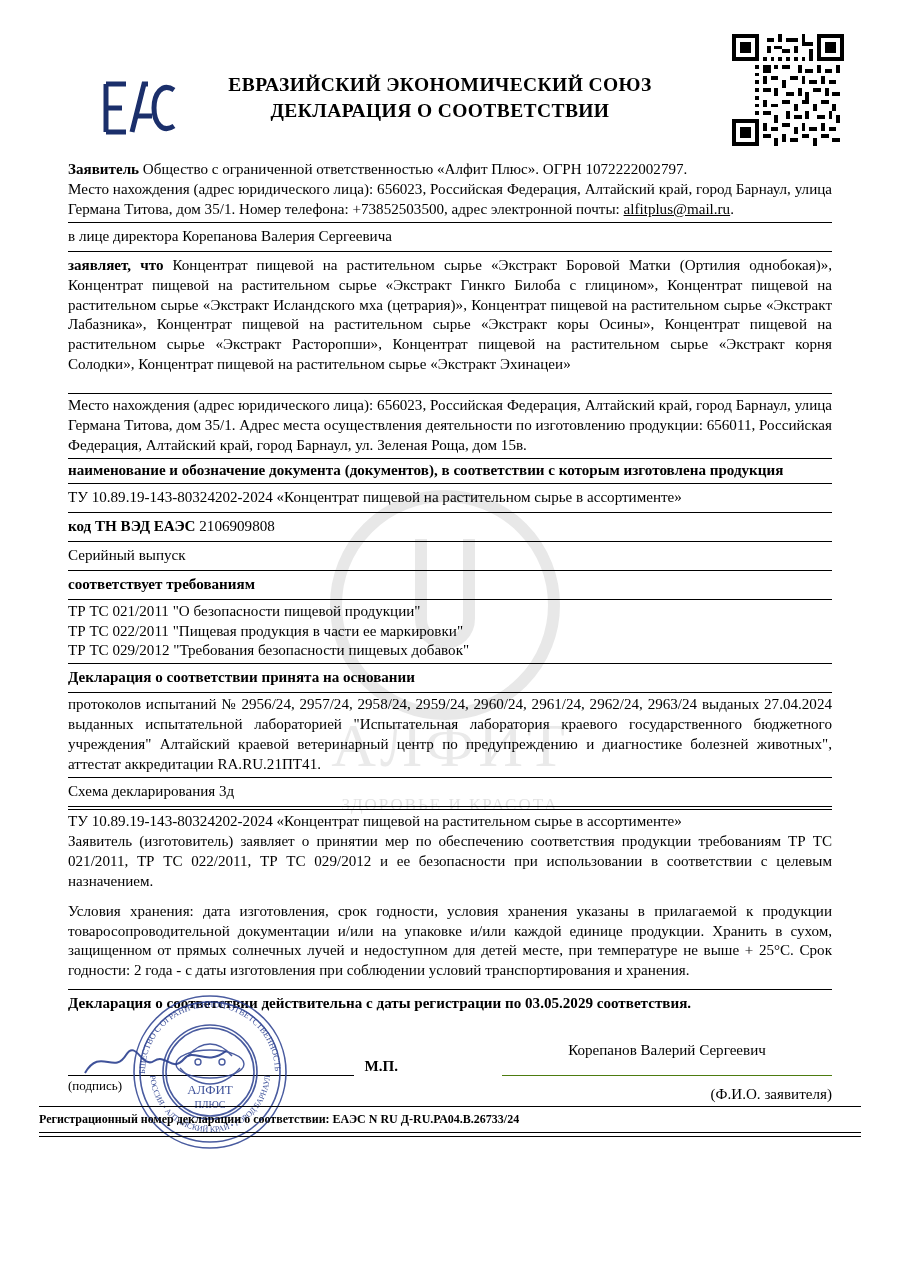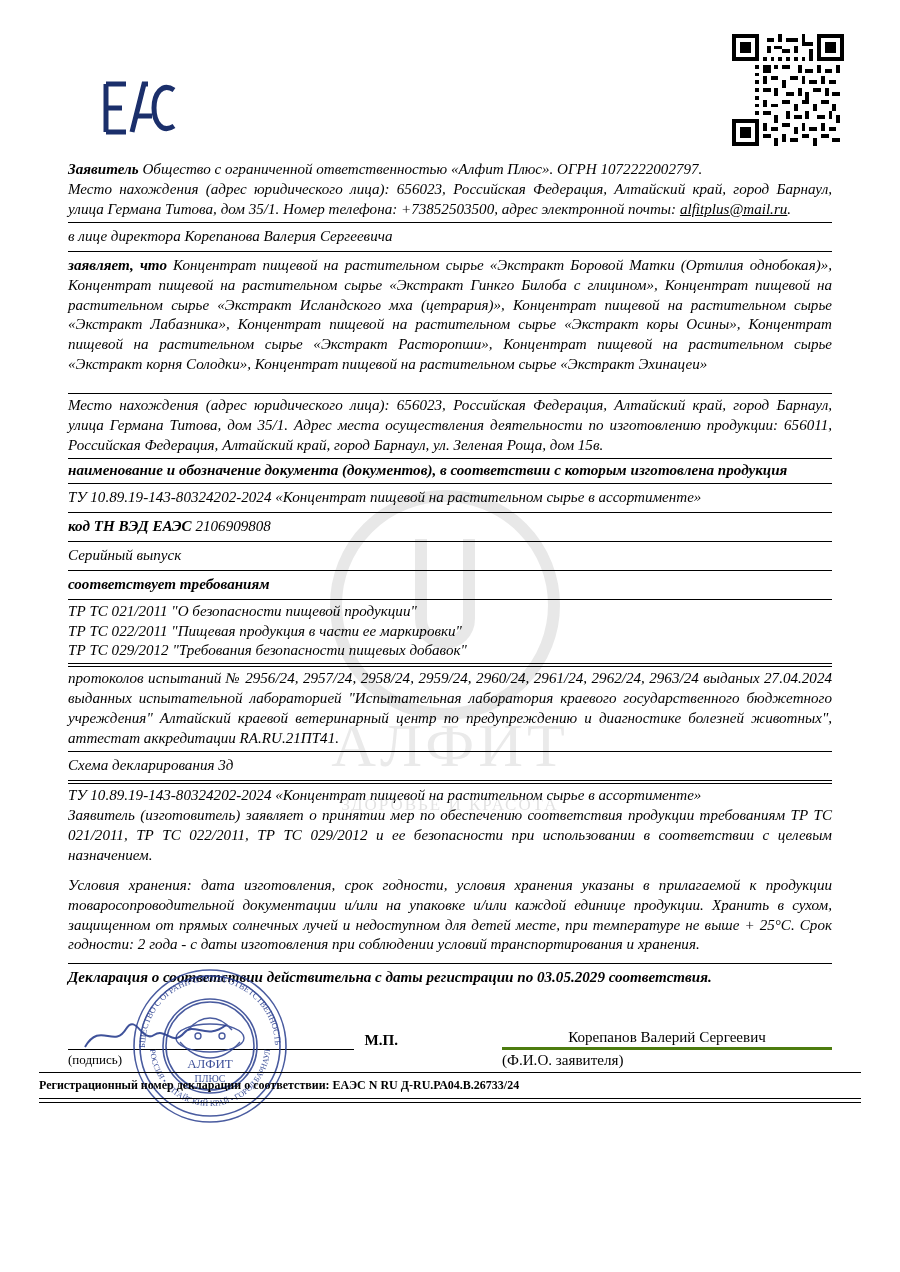--- a/index.html
+++ b/index.html
@@ -122,21 +122,20 @@
   }
   .rule {
     border-top: 1px solid #000;
     margin: 2px 0 2px 0;
     height: 0;
   }
   p.para {
     margin: 0 0 0 0;
     text-align: justify;
     text-justify: inter-word;
-    font-style: italic;
   }
   b, .b { font-weight: bold; }
   .u-link {
     text-decoration: underline;
   }
   .row-pad { padding: 2px 0 2px 0; }
 
   
   .sig-wrap {
     position: relative;
@@ -165,28 +164,28 @@
     position: relative;
   }
   .mp {
     font-weight: bold;
     white-space: nowrap;
     padding-bottom: 1px;
   }
   .sig-right {
     width: 330px;
     text-align: center;
-    border-bottom: 3px solid #4d7c0f;
-    padding-bottom: 1px;
+    border-bottom: 1px solid #4d7c0f;
+    padding-bottom: 16px;
   }
   .sig-caption {
     width: 330px;
     margin-left: auto;
-    text-align: left;
-    margin-top: 2px;
+    text-align: right;
+    margin-top: 10px;
   }
   .sig-caption-left {
     width: 210px;
     margin-top: 2px;
     font-size: 13px;
   }
 
   
   .stamp {
     position: absolute;
@@ -238,20 +237,24 @@
           <path d="M6 6 L26 6"></path>
           <path d="M6 30 L22 30"></path>
           <path d="M6 54 L26 54"></path>
           <path d="M32 54 L44 6 L48 6"></path>
           <path d="M36 38 L52 38"></path>
           <path d="M74 12 C62 4, 54 16, 54 30 C54 44, 62 56, 74 48"></path>
         </g>
       </svg>
     </div>
 
+    <div class="title-block">
+      <div class="title-line">ЕВРАЗИЙСКИЙ ЭКОНОМИЧЕСКИЙ СОЮЗ</div>
+      <div class="title-line">ДЕКЛАРАЦИЯ О СООТВЕТСТВИИ</div>
+    </div>
 
     <div class="qr">
       <svg viewBox="0 0 29 29" width="112" height="112" shape-rendering="crispEdges">
         <rect width="29" height="29" fill="#fff"></rect>
         <g fill="#000">
 
           <rect x="0" y="0" width="7" height="1"></rect>
             <rect x="0" y="6" width="7" height="1"></rect>
           <rect x="0" y="0" width="1" height="7"></rect>
             <rect x="6" y="0" width="1" height="7"></rect>
@@ -395,20 +398,21 @@
 
     <div class="rule"></div>
     <p class="para b row-pad">соответствует требованиям</p>
 
     <div class="rule"></div>
     <p class="para">ТР ТС 021/2011 "О безопасности пищевой продукции"</p>
     <p class="para">ТР ТС 022/2011 "Пищевая продукция в части ее маркировки"</p>
     <p class="para">ТР ТС 029/2012 "Требования безопасности пищевых добавок"</p>
 
     <div class="rule"></div>
+    <p class="para b row-pad">Декларация о соответствии принята на основании</p>
 
     <div class="rule"></div>
     <p class="para">протоколов испытаний № 2956/24, 2957/24, 2958/24, 2959/24, 2960/24, 2961/24, 2962/24, 2963/24 выданых 27.04.2024 выданных испытательной лабораторией "Испытательная лаборатория краевого государственного бюджетного учреждения" Алтайский краевой ветеринарный центр по предупреждению и диагностике болезней животных", аттестат аккредитации RA.RU.21ПТ41.</p>
 
     <div class="rule"></div>
     <p class="para row-pad">Схема декларирования 3д</p>
 
     <div class="rule"></div>
 
     <div class="rule"></div>

